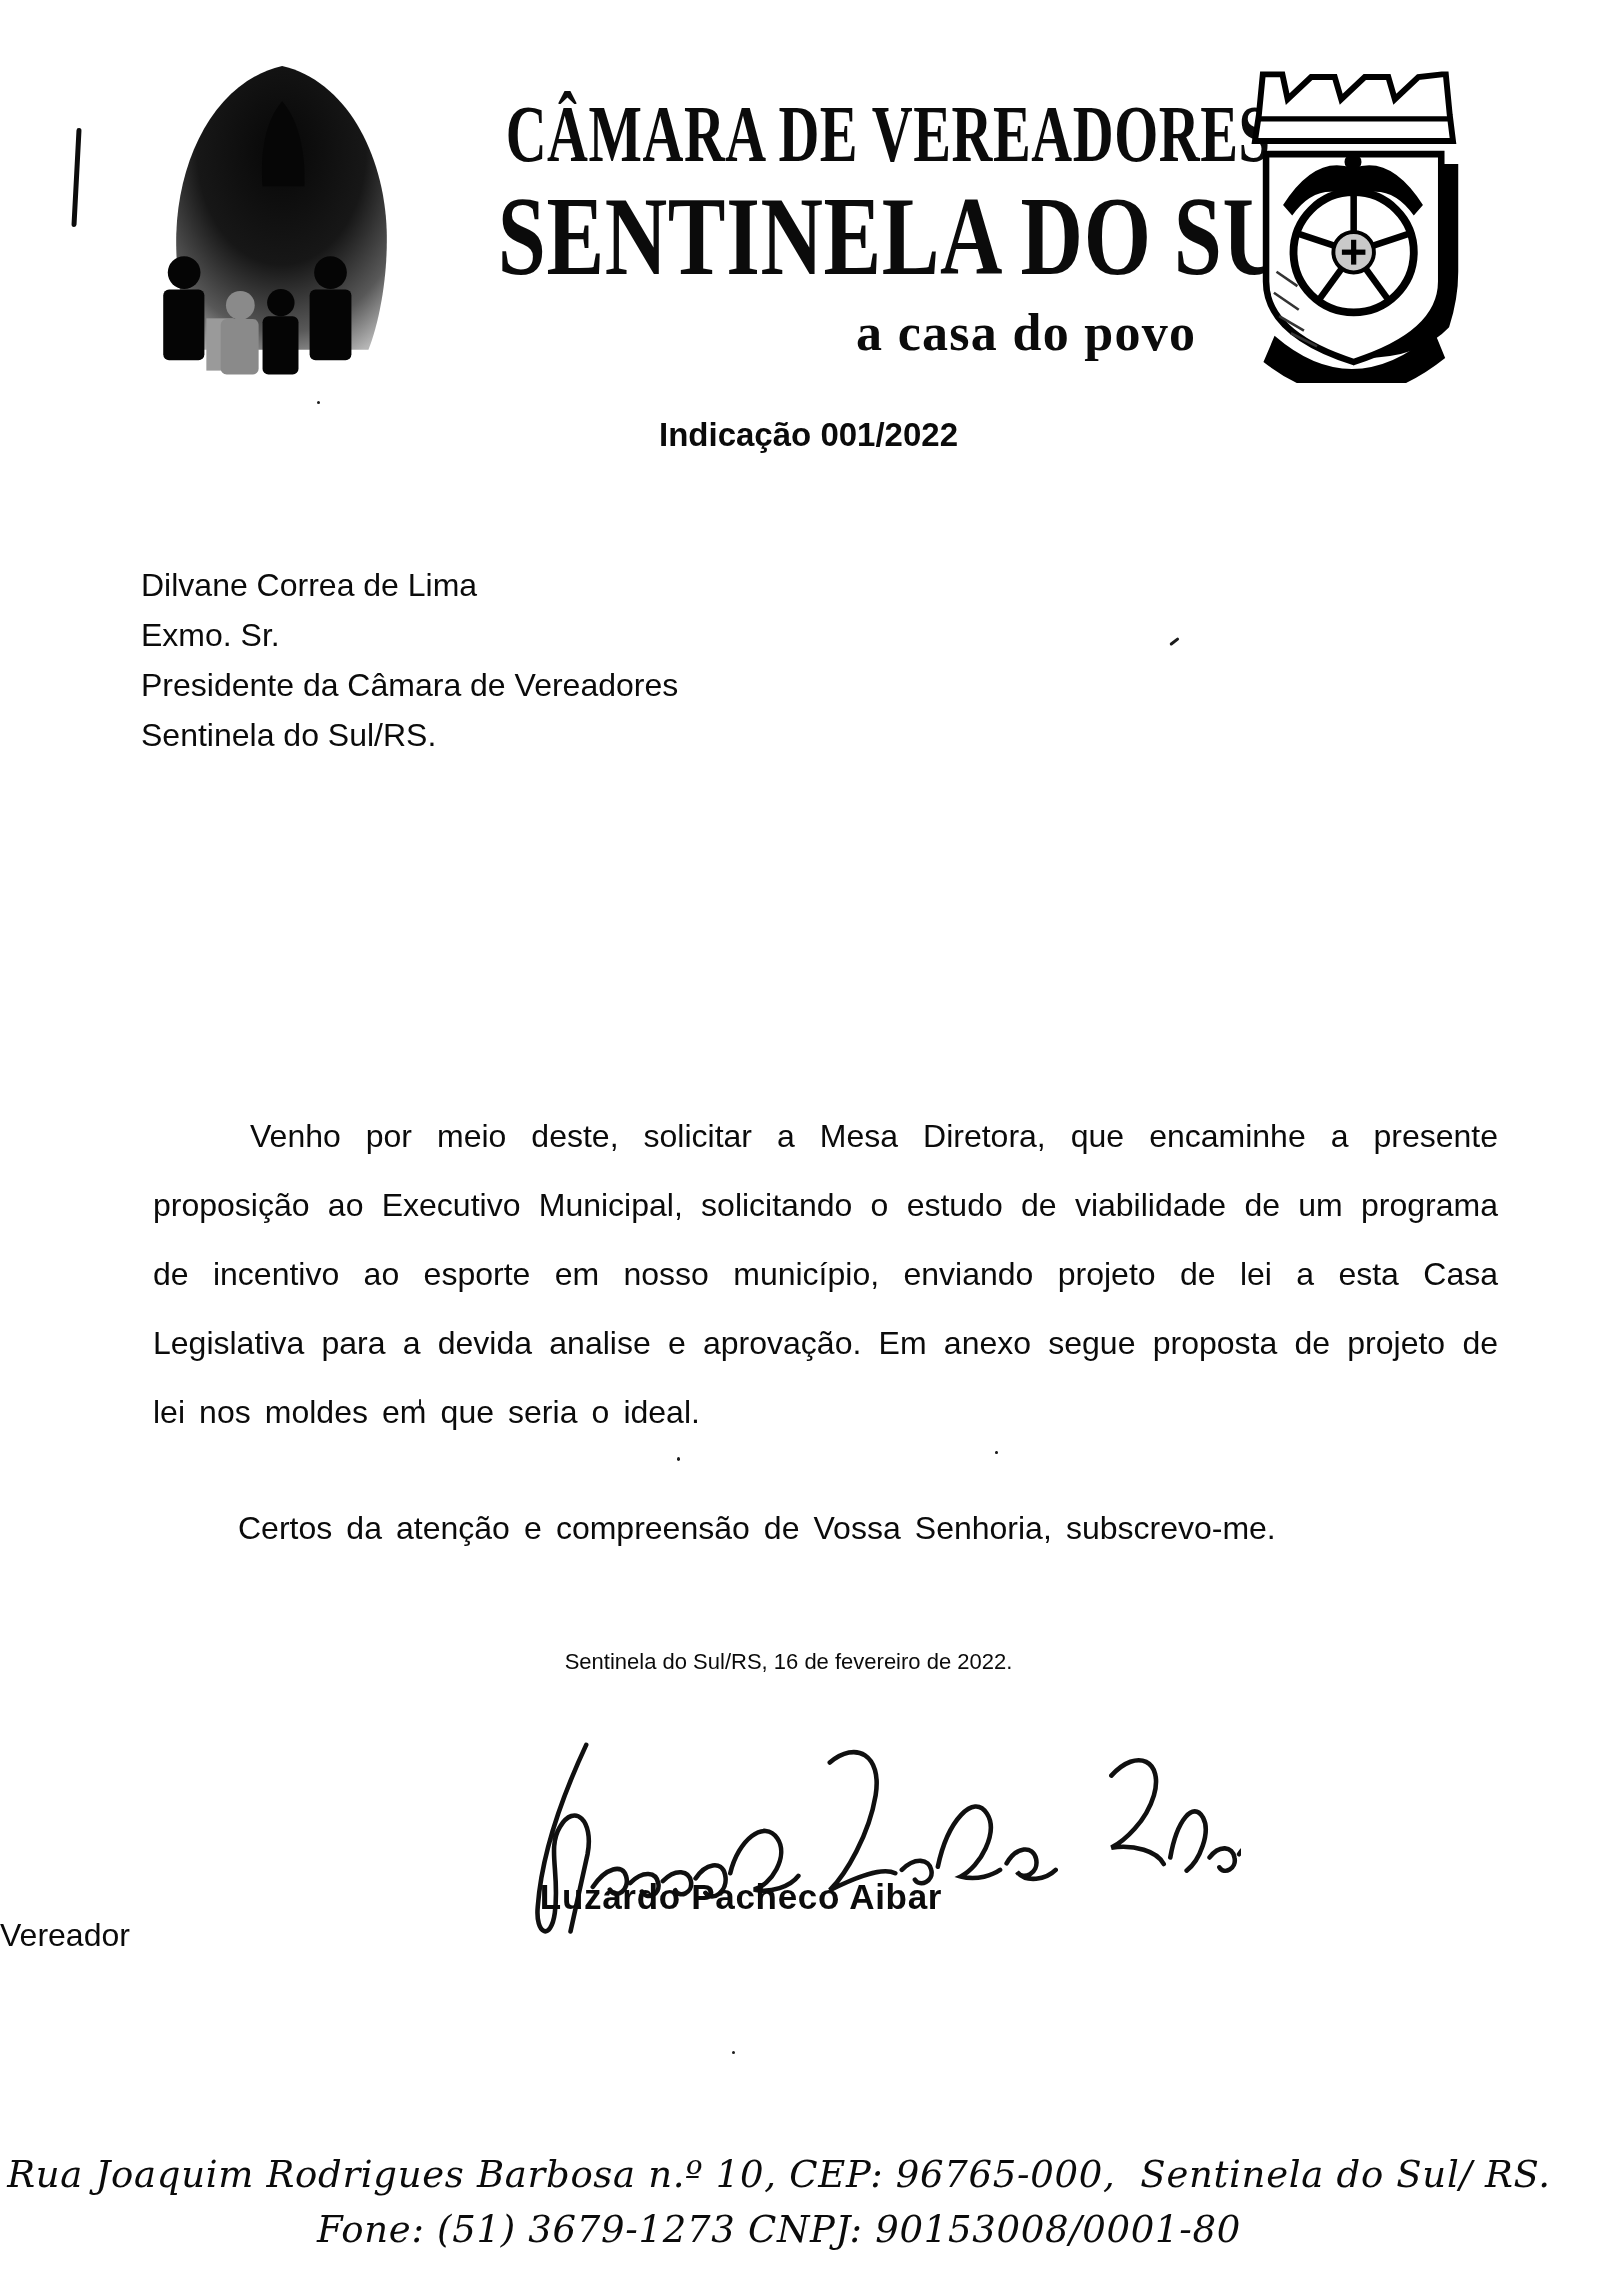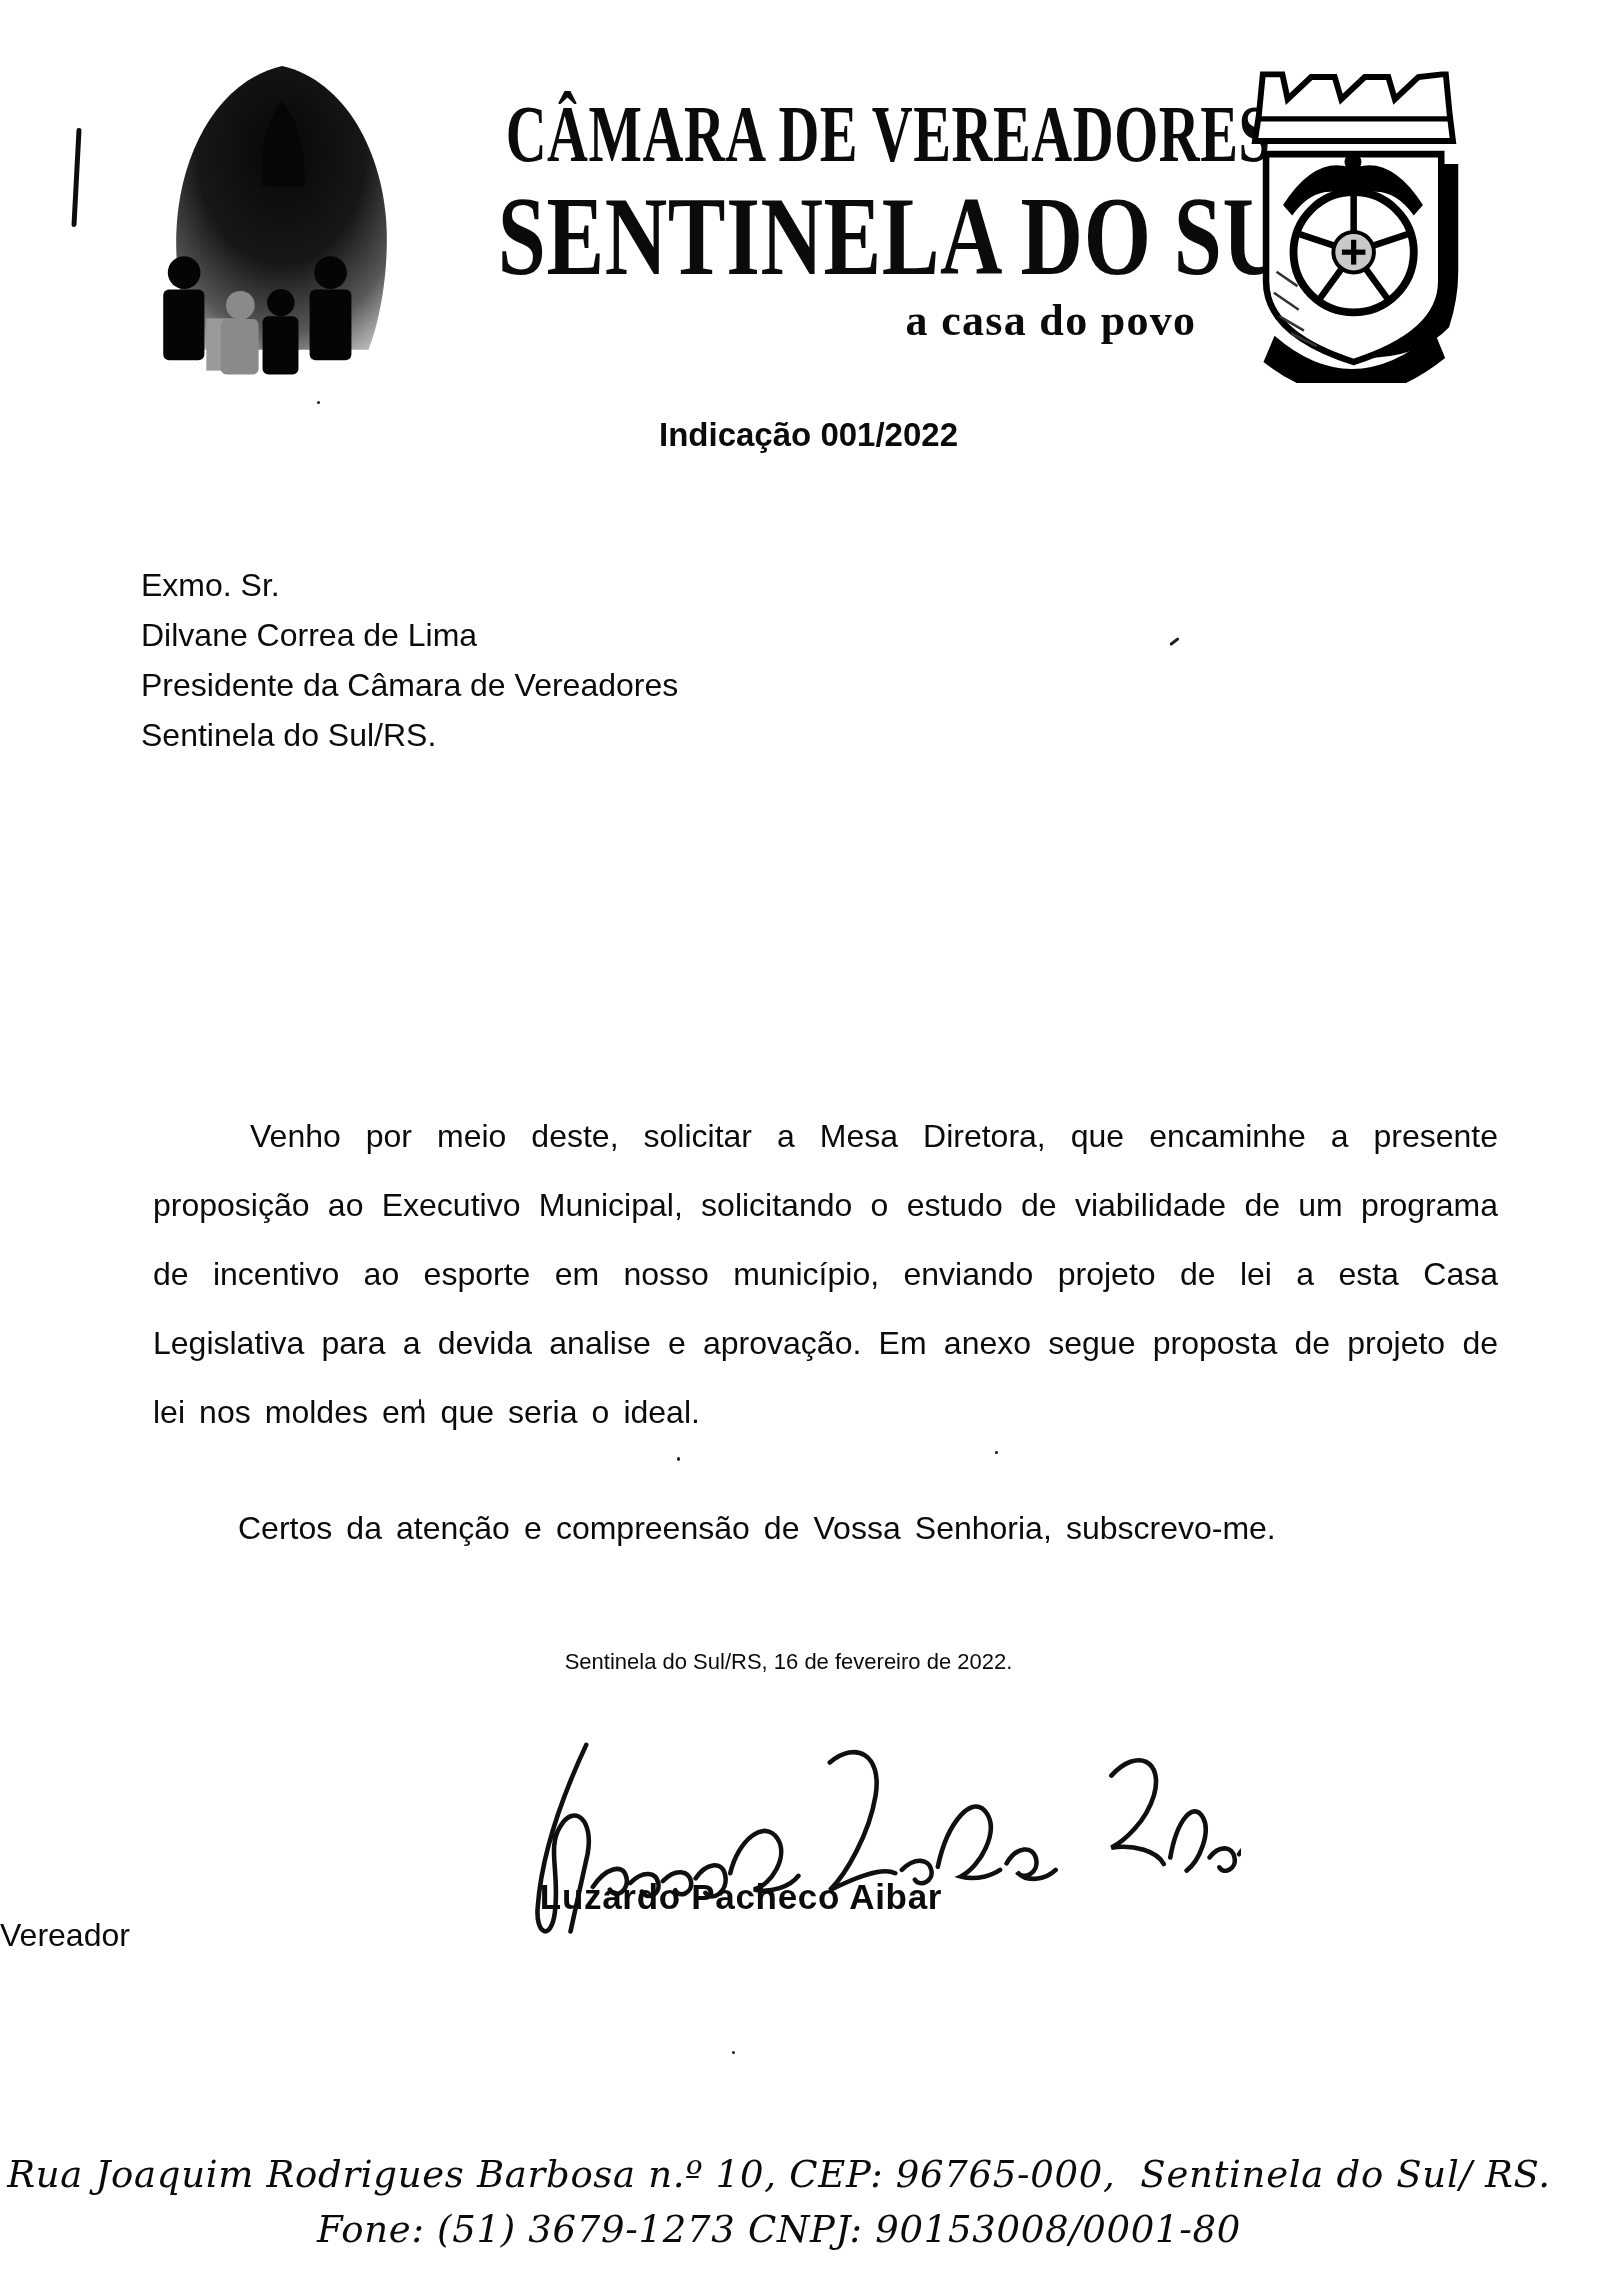--- a/index.html
+++ b/index.html
@@ -19,22 +19,22 @@
     font-family:"Liberation Serif", serif; font-weight:bold; font-size:69px;
     transform:scale(0.82,1.18); transform-origin:center top;
     white-space:nowrap; letter-spacing:0.7px;
   }
   .title-line2 {
     font-family:"Liberation Serif", serif; font-weight:bold; font-size:103px;
     transform:scale(0.84,1.10); transform-origin:center top;
     white-space:nowrap; margin-top:3.9px; letter-spacing:0.7px;
   }
   .title-line3 {
-    font-family:"Liberation Serif", serif; font-weight:bold; font-size:44px;
-    text-align:right; padding-right:23.6px; margin-top:6px; letter-spacing:1.3px;
+    font-family:"Liberation Serif", serif; font-weight:bold; font-size:52px;
+    text-align:right; padding-right:23.6px; margin-top:14px; letter-spacing:1.3px;
   }
 
   
   .doc-title { position:absolute; top:416px; left:0; width:1617px; text-align:center;
     font-weight:bold; font-size:33px; }
   .address { position:absolute; top:560px; left:141px; font-size:32px; line-height:50px; }
   .para { position:absolute; left:141px; width:1345px; font-size:32px; line-height:69px;
     text-align:justify; word-spacing:5.2px; margin:0; }
   .para1 { top:822px; text-indent:458px; }
   .para2 { top:1102px; text-indent:97px;margin-left:12px; }
@@ -134,22 +134,22 @@
         <line x1="84" y1="362" x2="122" y2="388"></line>
         <line x1="92" y1="398" x2="130" y2="420"></line>
         <line x1="110" y1="424" x2="150" y2="444"></line>
       </g>
     </svg>
   </div>
 
   <div class="doc-title">Indicação 001/2022</div>
 
   <div class="address">
+    <div>Dilvane Correa de Lima</div>
     <div>Exmo. Sr.</div>
-    <div>Dilvane Correa de Lima</div>
     <div>Presidente da Câmara de Vereadores</div>
     <div>Sentinela do Sul/RS.</div>
   </div>
 
 
   <p class="para para2">Venho por meio deste, solicitar a Mesa Diretora, que encaminhe a presente proposição ao Executivo Municipal, solicitando o estudo de viabilidade de um programa de incentivo ao esporte em nosso município, enviando projeto de lei a esta Casa Legislativa para a devida analise e aprovação. Em anexo segue proposta de projeto de lei nos moldes em que seria o ideal.</p>
 
   <p class="para para3">Certos da atenção e compreensão de Vossa Senhoria, subscrevo-me.</p>
 
   <div class="dateline">Sentinela do Sul/RS, 16 de fevereiro de 2022.</div>

